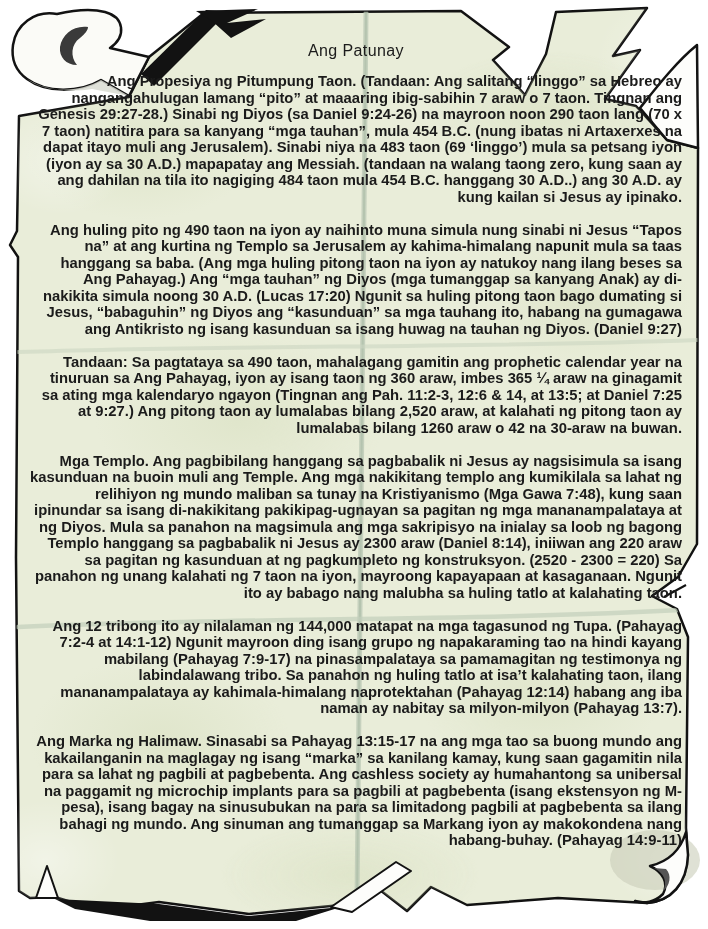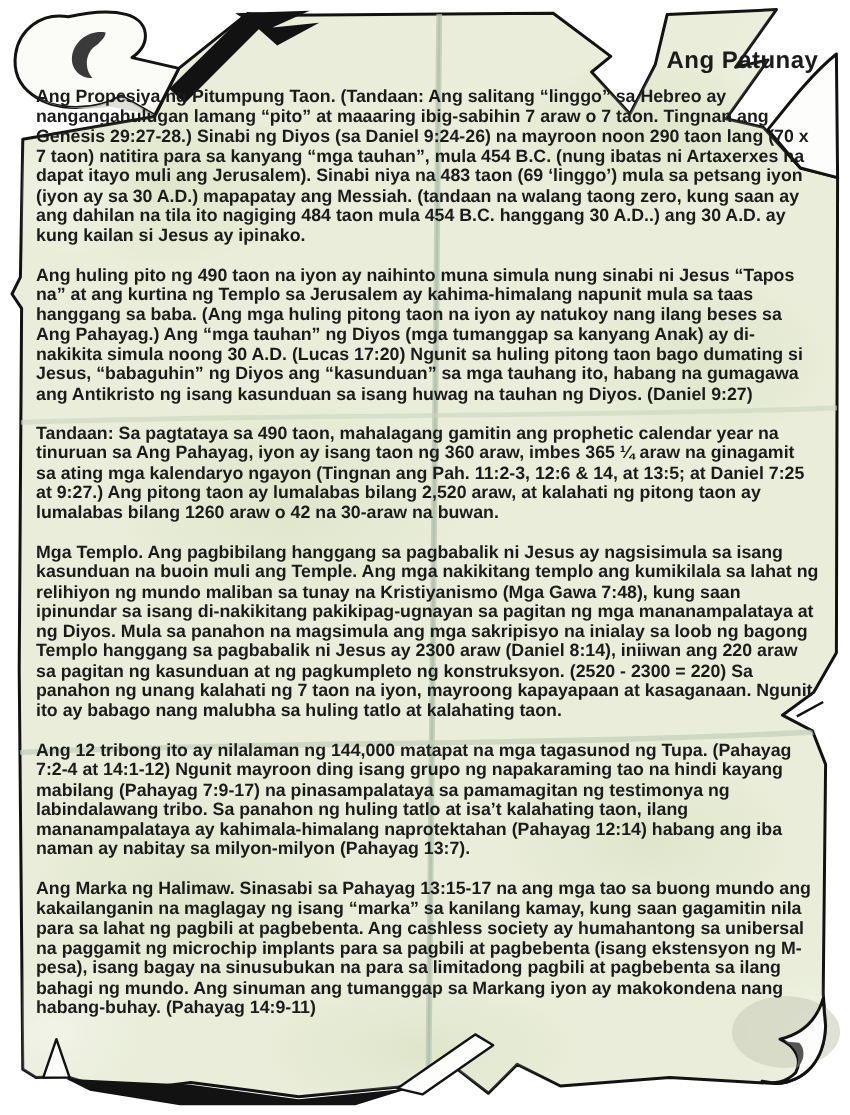--- a/index.html
+++ b/index.html
@@ -17,32 +17,33 @@
   }
   .paper-art{position:absolute;left:0;top:0;width:708px;height:929px;}
   .content{
     position:absolute;
     left:30px;top:40px;width:652px;
     color:var(--ink);
     font-weight:bold;
   }
   .content h1{
     margin:0 0 11px 0;
-    font-size:20px;
+    font-size:16px;
     line-height:22px;
-    text-align:right;
+    text-align:center;
     letter-spacing:.4px;
-    font-weight:bold;
+    font-weight:normal;
   }
   .content p{
     margin:0 0 16.5px 0;
     font-size:14.8px;
     line-height:16.5px;
     white-space:pre-wrap;
     font-weight:bold;
+    text-align:right;
   }
 </style>
 </head>
 <body>
 
 <div class="stage">
 
   <svg class="paper-art" viewBox="0 0 708 929" aria-hidden="true">
     <defs>
       <radialGradient id="blotch">

